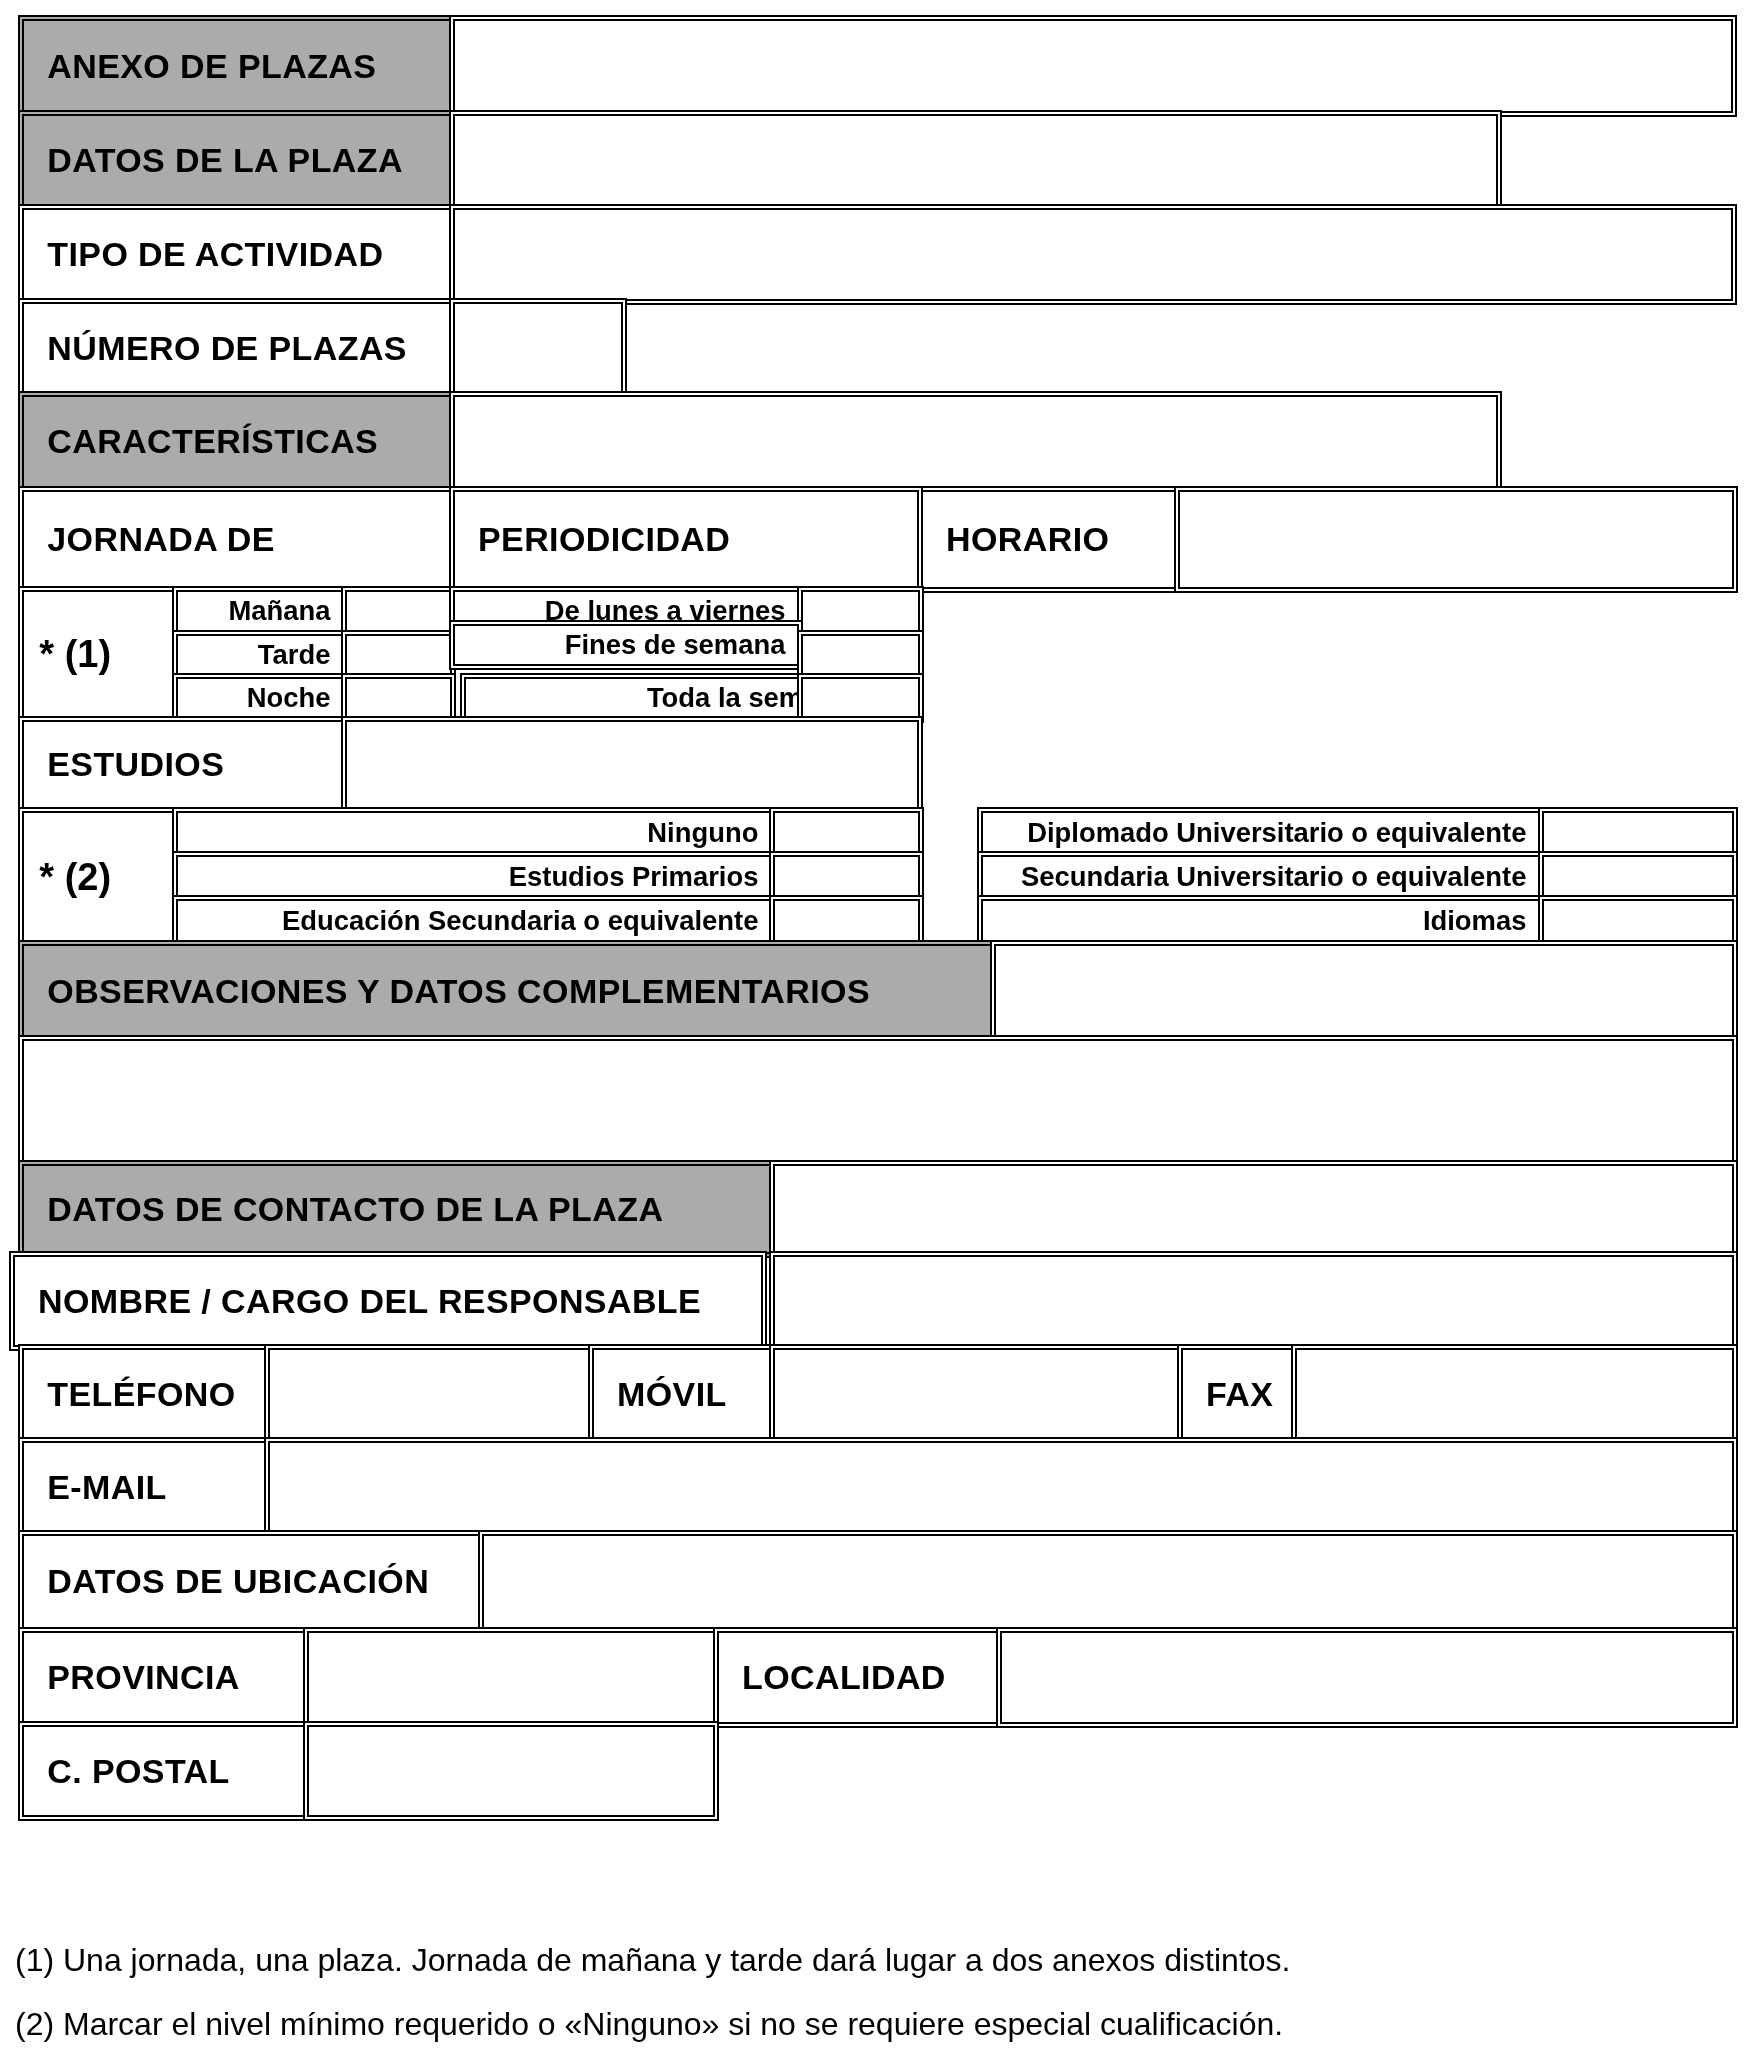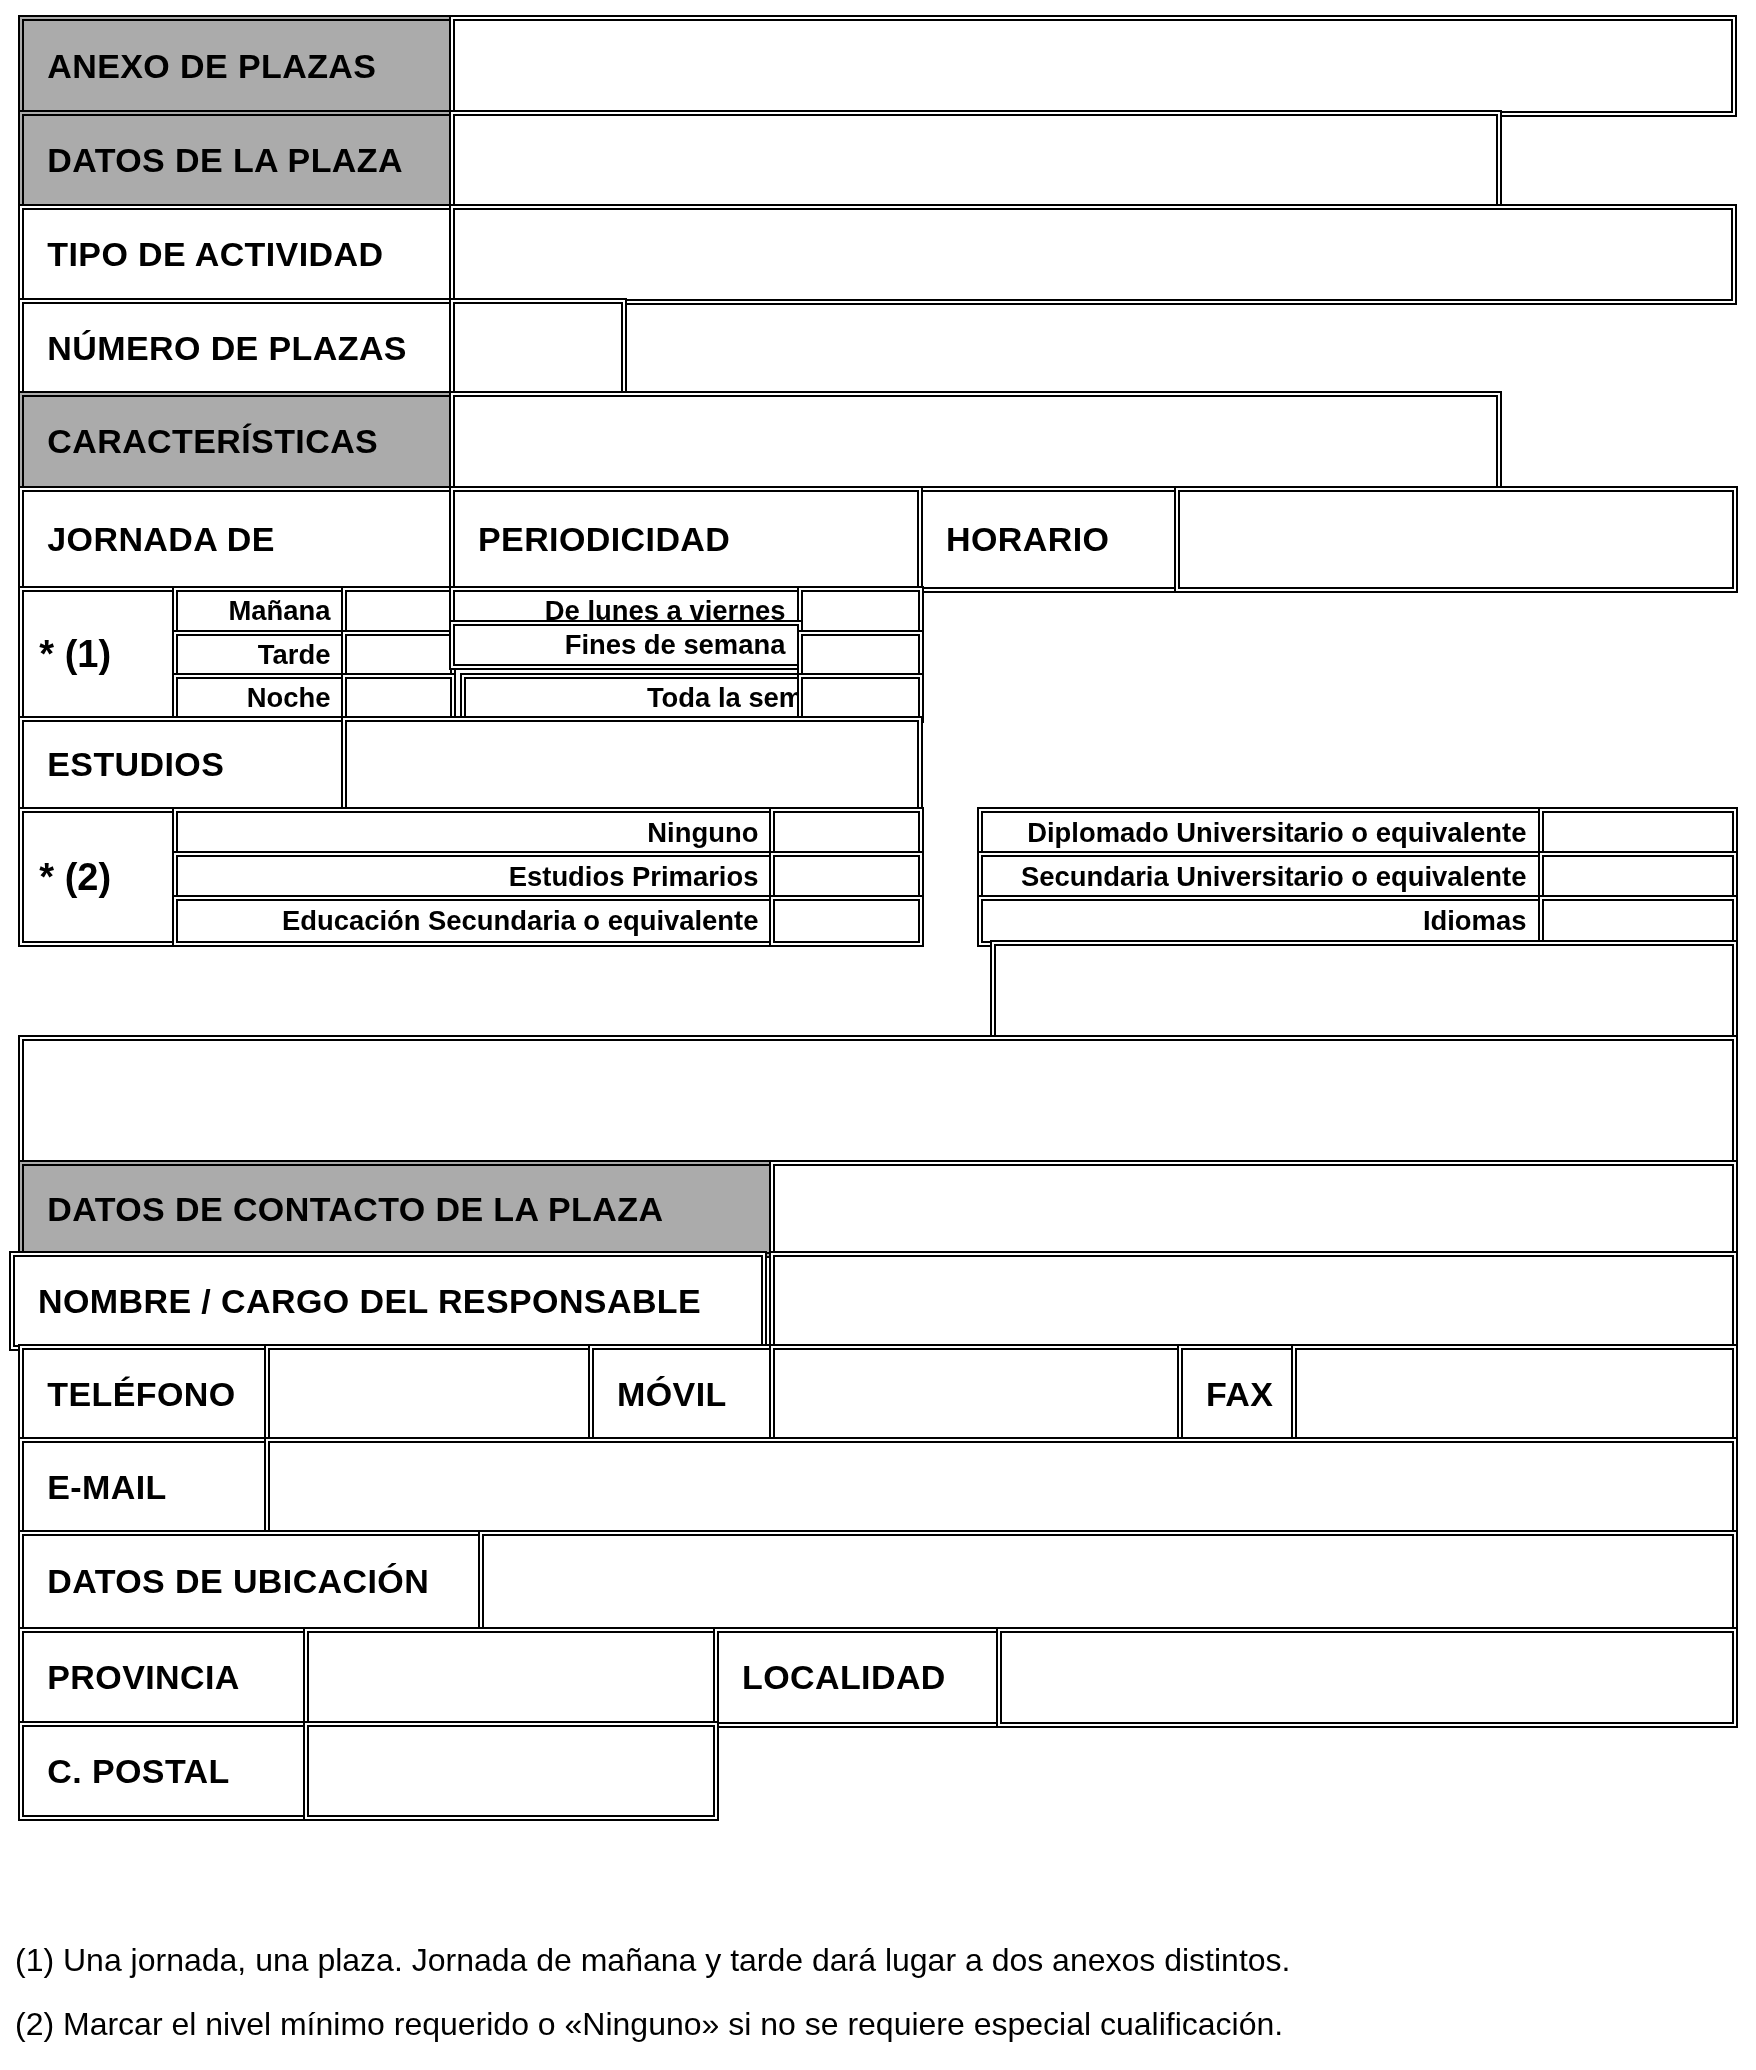--- a/index.html
+++ b/index.html
@@ -102,20 +102,21 @@
   <div class="cell small" style="left:172px;top:895px;width:604px;height:52px">Educación Secundaria o equivalente</div>
   <div class="cell" style="left:769px;top:895px;width:155px;height:52px"></div>
 
   <div class="cell small" style="left:977px;top:807px;width:567px;height:51px">Diplomado Universitario o equivalente</div>
   <div class="cell" style="left:1538px;top:807px;width:200px;height:51px"></div>
   <div class="cell small" style="left:977px;top:851px;width:567px;height:51px">Secundaria Universitario o equivalente</div>
   <div class="cell" style="left:1538px;top:851px;width:200px;height:51px"></div>
   <div class="cell small" style="left:977px;top:895px;width:567px;height:52px">Idiomas</div>
   <div class="cell" style="left:1538px;top:895px;width:200px;height:52px"></div>
 
+  <div class="cell hdr lbl" style="left:18.3px;top:940px;width:979px;height:102px">OBSERVACIONES Y DATOS COMPLEMENTARIOS</div>
   <div class="cell" style="left:990px;top:940px;width:748px;height:102px"></div>
   <div class="cell" style="left:18.3px;top:1035px;width:1720px;height:131px"></div>
 
   <div class="cell hdr lbl" style="left:18.3px;top:1160px;width:758px;height:98px">DATOS DE CONTACTO DE LA PLAZA</div>
   <div class="cell" style="left:769px;top:1160px;width:969px;height:98px"></div>
 
   <div class="cell lbl" style="left:9px;top:1251px;width:758px;height:100px">NOMBRE / CARGO DEL RESPONSABLE</div>
   <div class="cell" style="left:769px;top:1251px;width:969px;height:100px"></div>
 
   <div class="cell lbl" style="left:18.3px;top:1344px;width:253px;height:100px">TELÉFONO</div>

